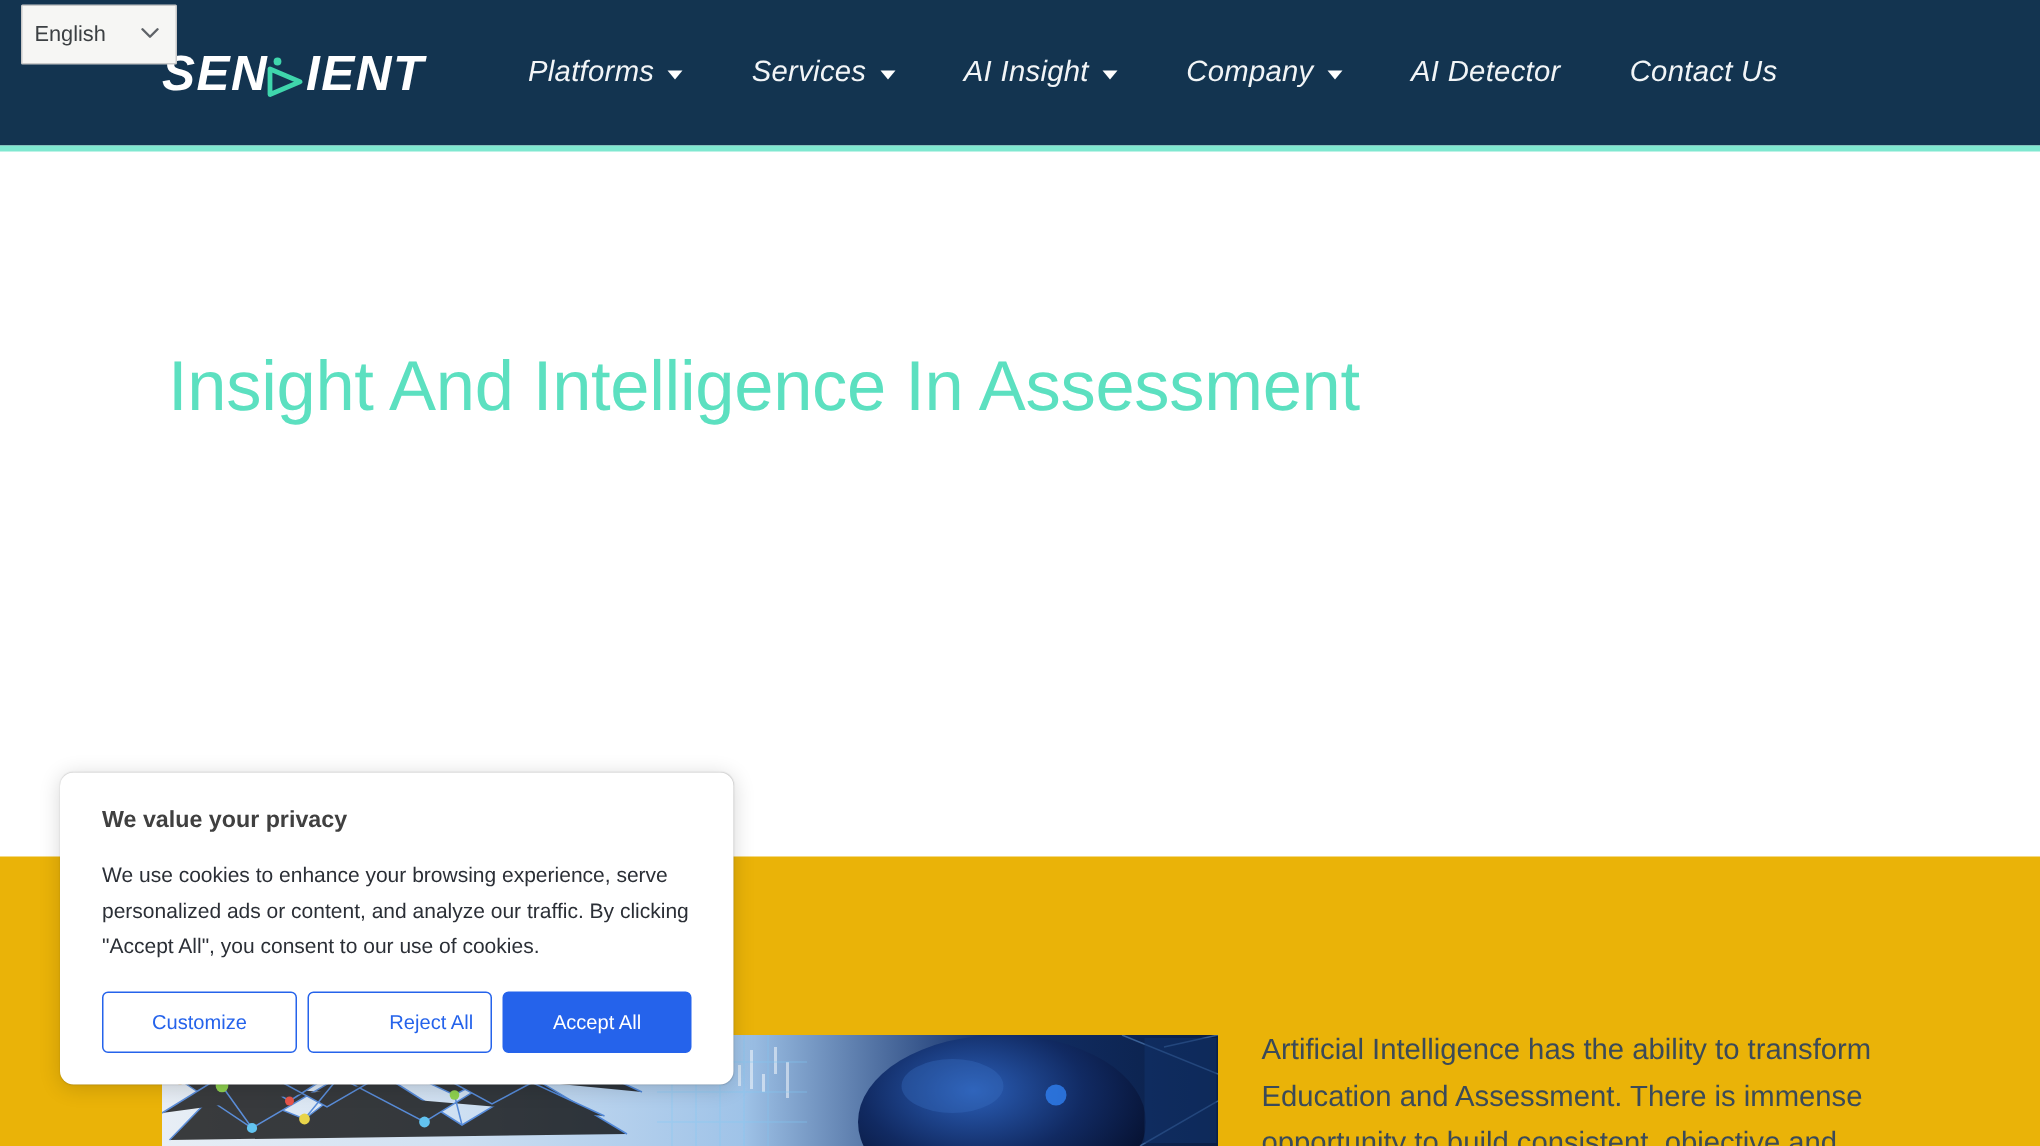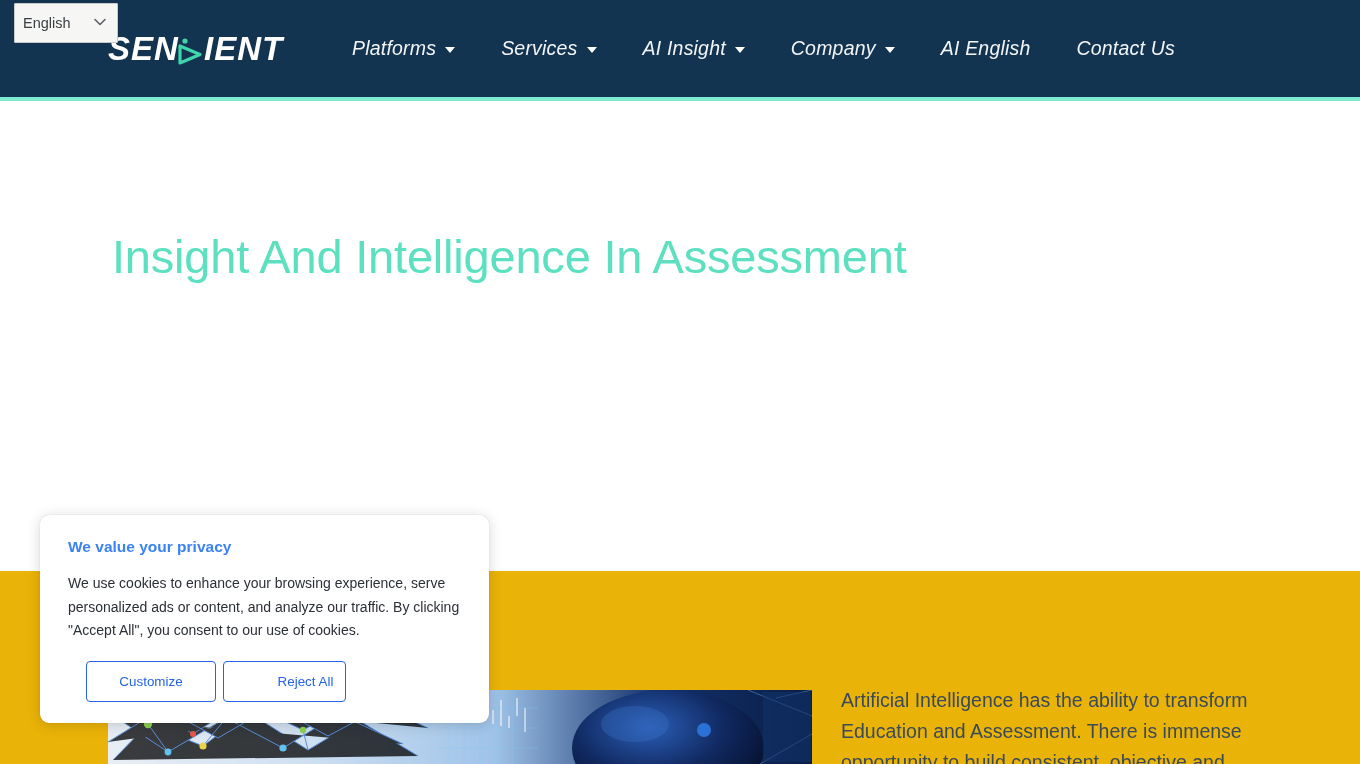--- a/index.html
+++ b/index.html
@@ -181,21 +181,21 @@
     box-shadow: 0 2px 14px rgba(0,0,0,0.16), 0 0 1px rgba(0,0,0,0.2);
     z-index: 60;
     padding: 0;
   }
   .cookie-title {
     position: absolute;
     left: 28px;
     top: 23px;
     font-size: 15.5px;
     font-weight: 700;
-    color: #3b82f6;
+    color: #404040;
   }
   .cookie-text {
     position: absolute;
     left: 28px;
     top: 57px;
     width: 392px;
     font-size: 14px;
     line-height: 23.7px;
     color: #2b2f36;
     font-weight: 400;
@@ -216,21 +216,21 @@
     display: flex;
     align-items: center;
     justify-content: center;
     white-space: nowrap;
   }
   .btn-outline {
     background: #ffffff;
     border: 1.6px solid #2563eb;
     color: #2563eb;
   }
-  .btn-customize { width: 130px; margin-left: 18px; }
+  .btn-customize { width: 130px; }
   .btn-reject { width: 123px; padding-left: 42px; }
   .btn-solid {
     width: 126px;
     background: #2563eb;
     border: 1.6px solid #2563eb;
     color: #ffffff;
   }
 </style>
 </head>
 <body>
@@ -262,21 +262,21 @@
       <span>AI Insight</span>
       <span class="caret"></span>
     </div>
 
     <div class="nav-item">
       <span>Company</span>
       <span class="caret"></span>
     </div>
 
     <div class="nav-item">
-      <span>AI English</span>
+      <span>AI Detector</span>
     </div>
 
     <div class="nav-item">
       <span>Contact Us</span>
     </div>
 
   </nav>
 </header>
 <div class="header-accent"></div>
 
@@ -363,14 +363,15 @@
 
   <p class="section-copy">Artificial Intelligence has the ability to transform Education and Assessment.  There is immense opportunity to  build consistent, objective and</p>
 </section>
 
 <div class="cookie-dialog">
   <div class="cookie-title">We value your privacy</div>
   <div class="cookie-text">We use cookies to enhance your browsing experience, serve personalized ads or content, and analyze our traffic. By clicking "Accept All", you consent to our use of cookies.</div>
   <div class="cookie-buttons">
     <button class="btn btn-outline btn-customize">Customize</button>
     <button class="btn btn-outline btn-reject">Reject All</button>
+    <button class="btn btn-solid">Accept All</button>
   </div>
 </div>
 
 </body></html>

